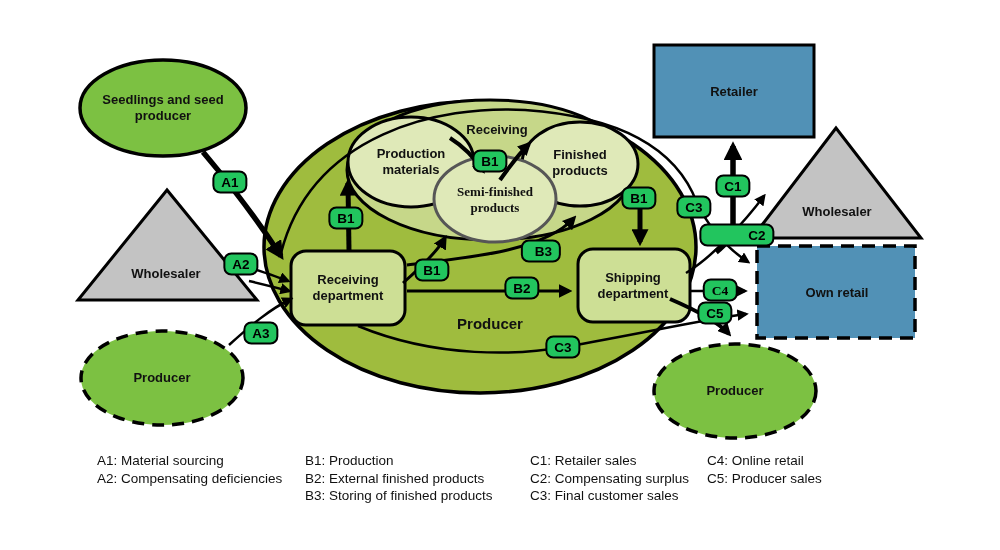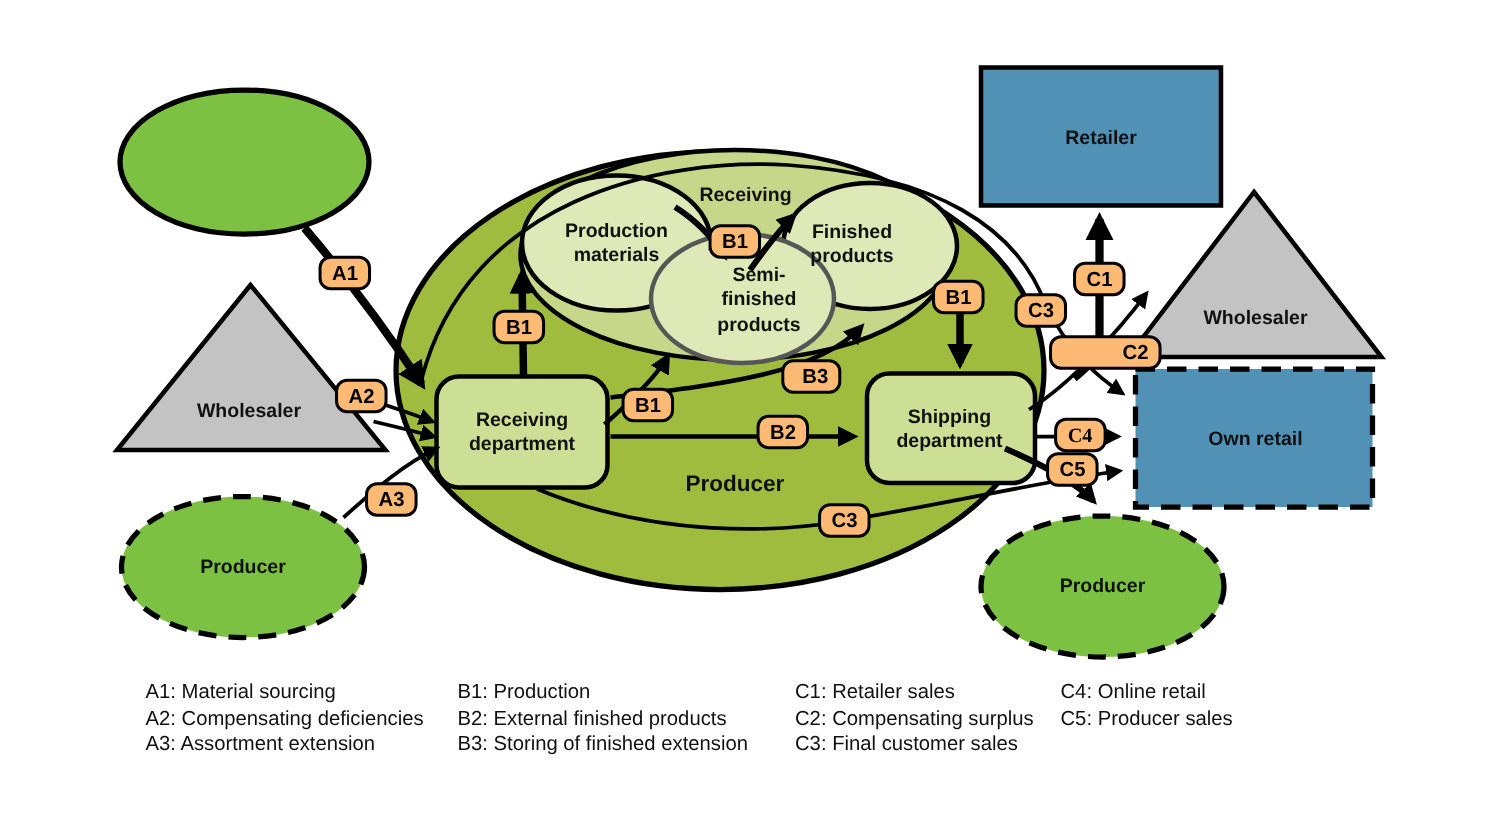--- a/index.html
+++ b/index.html
@@ -9,21 +9,21 @@
   }
   #shapes{position:absolute;left:0;top:0;width:1000px;height:550px;}
   .lbl{
     position:absolute;transform:translate(-50%,-50%);
     text-align:center;font-weight:bold;font-size:13px;line-height:1.25;
     color:#111;white-space:normal;pointer-events:none;
   }
   .lbl.big{font-size:15px;}
   .badge{
     position:absolute;transform:translate(-50%,-50%);
-    background:#fdba74;border:2.5px solid #000;border-radius:8px;
+    background:#22c55e;border:2.5px solid #000;border-radius:8px;
     padding:0px 7px;font-weight:bold;font-size:13.5px;line-height:19px;
     color:#000;white-space:nowrap;text-align:right;
   }
   #legend{position:absolute;left:0;top:452px;width:1000px;font-size:13.5px;line-height:17px;}
   .legcol{position:absolute;top:0;white-space:nowrap;}
   .legcol div{margin-bottom:0.5px;}
 </style>
 </head>
 <body>
 
@@ -68,27 +68,28 @@
     <path d="M 407,291 L 569,291" fill="none" stroke="#000" stroke-width="3" marker-end="url(#ah)"></path>
     <path d="M 450,138 C 466,148 476,160 483,171" fill="none" stroke="#000" stroke-width="4" marker-end="url(#ahb)"></path>
     <path d="M 500,180 C 512,163 521,152 529,144" fill="none" stroke="#000" stroke-width="4" marker-end="url(#ahb)"></path>
     <path d="M 640,206 L 640,242" fill="none" stroke="#000" stroke-width="5" marker-end="url(#ahb)"></path>
     <path d="M 716,252 C 727,243 733,236 733,226 L 733,146" fill="none" stroke="#000" stroke-width="5.5" marker-end="url(#ahb)"></path>
     <path d="M 686,273 C 714,256 746,220 764,196" fill="none" stroke="#000" stroke-width="2.5" marker-end="url(#ah)"></path>
     <path d="M 691,291 L 745,291" fill="none" stroke="#000" stroke-width="2.5" marker-end="url(#ah)"></path>
     <path d="M 670,299 C 698,311 720,324 729,334" fill="none" stroke="#000" stroke-width="4" marker-end="url(#ahb)"></path>
   </svg>
 
+  <div class="lbl" style="left:163px;top:108px;width:130px;">Seedlings and seed producer</div>
   <div class="lbl" style="left:166px;top:274px;width:120px;">Wholesaler</div>
   <div class="lbl" style="left:162px;top:378px;width:110px;">Producer</div>
   <div class="lbl big" style="left:490px;top:324px;width:110px;">Producer</div>
   <div class="lbl" style="left:497px;top:130px;width:110px;">Receiving</div>
   <div class="lbl" style="left:411px;top:162px;width:100px;">Production materials</div>
-  <div class="lbl" style="left:568px;top:163px;width:80px;">Finished products</div>
-  <div class="lbl" style="left:506px;top:200px;width:80px;">Semi-finished products</div>
+  <div class="lbl" style="left:580px;top:163px;width:80px;">Finished products</div>
+  <div class="lbl" style="left:495px;top:200px;width:80px;font-family:Liberation Serif, serif;">Semi-finished products</div>
   <div class="lbl" style="left:348px;top:288px;width:100px;">Receiving department</div>
   <div class="lbl" style="left:633px;top:286px;width:100px;">Shipping department</div>
   <div class="lbl" style="left:734px;top:92px;width:120px;">Retailer</div>
   <div class="lbl" style="left:837px;top:212px;width:120px;">Wholesaler</div>
   <div class="lbl" style="left:837px;top:293px;width:130px;">Own retail</div>
   <div class="lbl" style="left:735px;top:391px;width:110px;">Producer</div>
 
   <div class="badge" style="left:230px;top:182px;">A1</div>
   <div class="badge" style="left:241px;top:264px;">A2</div>
   <div class="badge" style="left:261px;top:333px;">A3</div>
@@ -102,26 +103,25 @@
   <div class="badge" style="left:737px;top:235px;padding-left:47px;">C2</div>
   <div class="badge" style="left:694px;top:207px;">C3</div>
   <div class="badge" style="left:563px;top:347px;">C3</div>
   <div class="badge" style="left:720px;top:290px;font-family:Liberation Serif, serif;">C4</div>
   <div class="badge" style="left:715px;top:313px;">C5</div>
 
   <div id="legend">
     <div class="legcol" style="left:97px;">
       <div>A1: Material sourcing</div>
       <div>A2: Compensating deficiencies</div>
-      <div>A3: Assortment extension</div>
     </div>
     <div class="legcol" style="left:305px;">
       <div>B1: Production</div>
       <div>B2: External finished products</div>
-      <div>B3: Storing of finished extension</div>
+      <div>B3: Storing of finished products</div>
     </div>
     <div class="legcol" style="left:530px;">
       <div>C1: Retailer sales</div>
       <div>C2: Compensating surplus</div>
       <div>C3: Final customer sales</div>
     </div>
     <div class="legcol" style="left:707px;">
       <div>C4: Online retail</div>
       <div>C5: Producer sales</div>
     </div>

